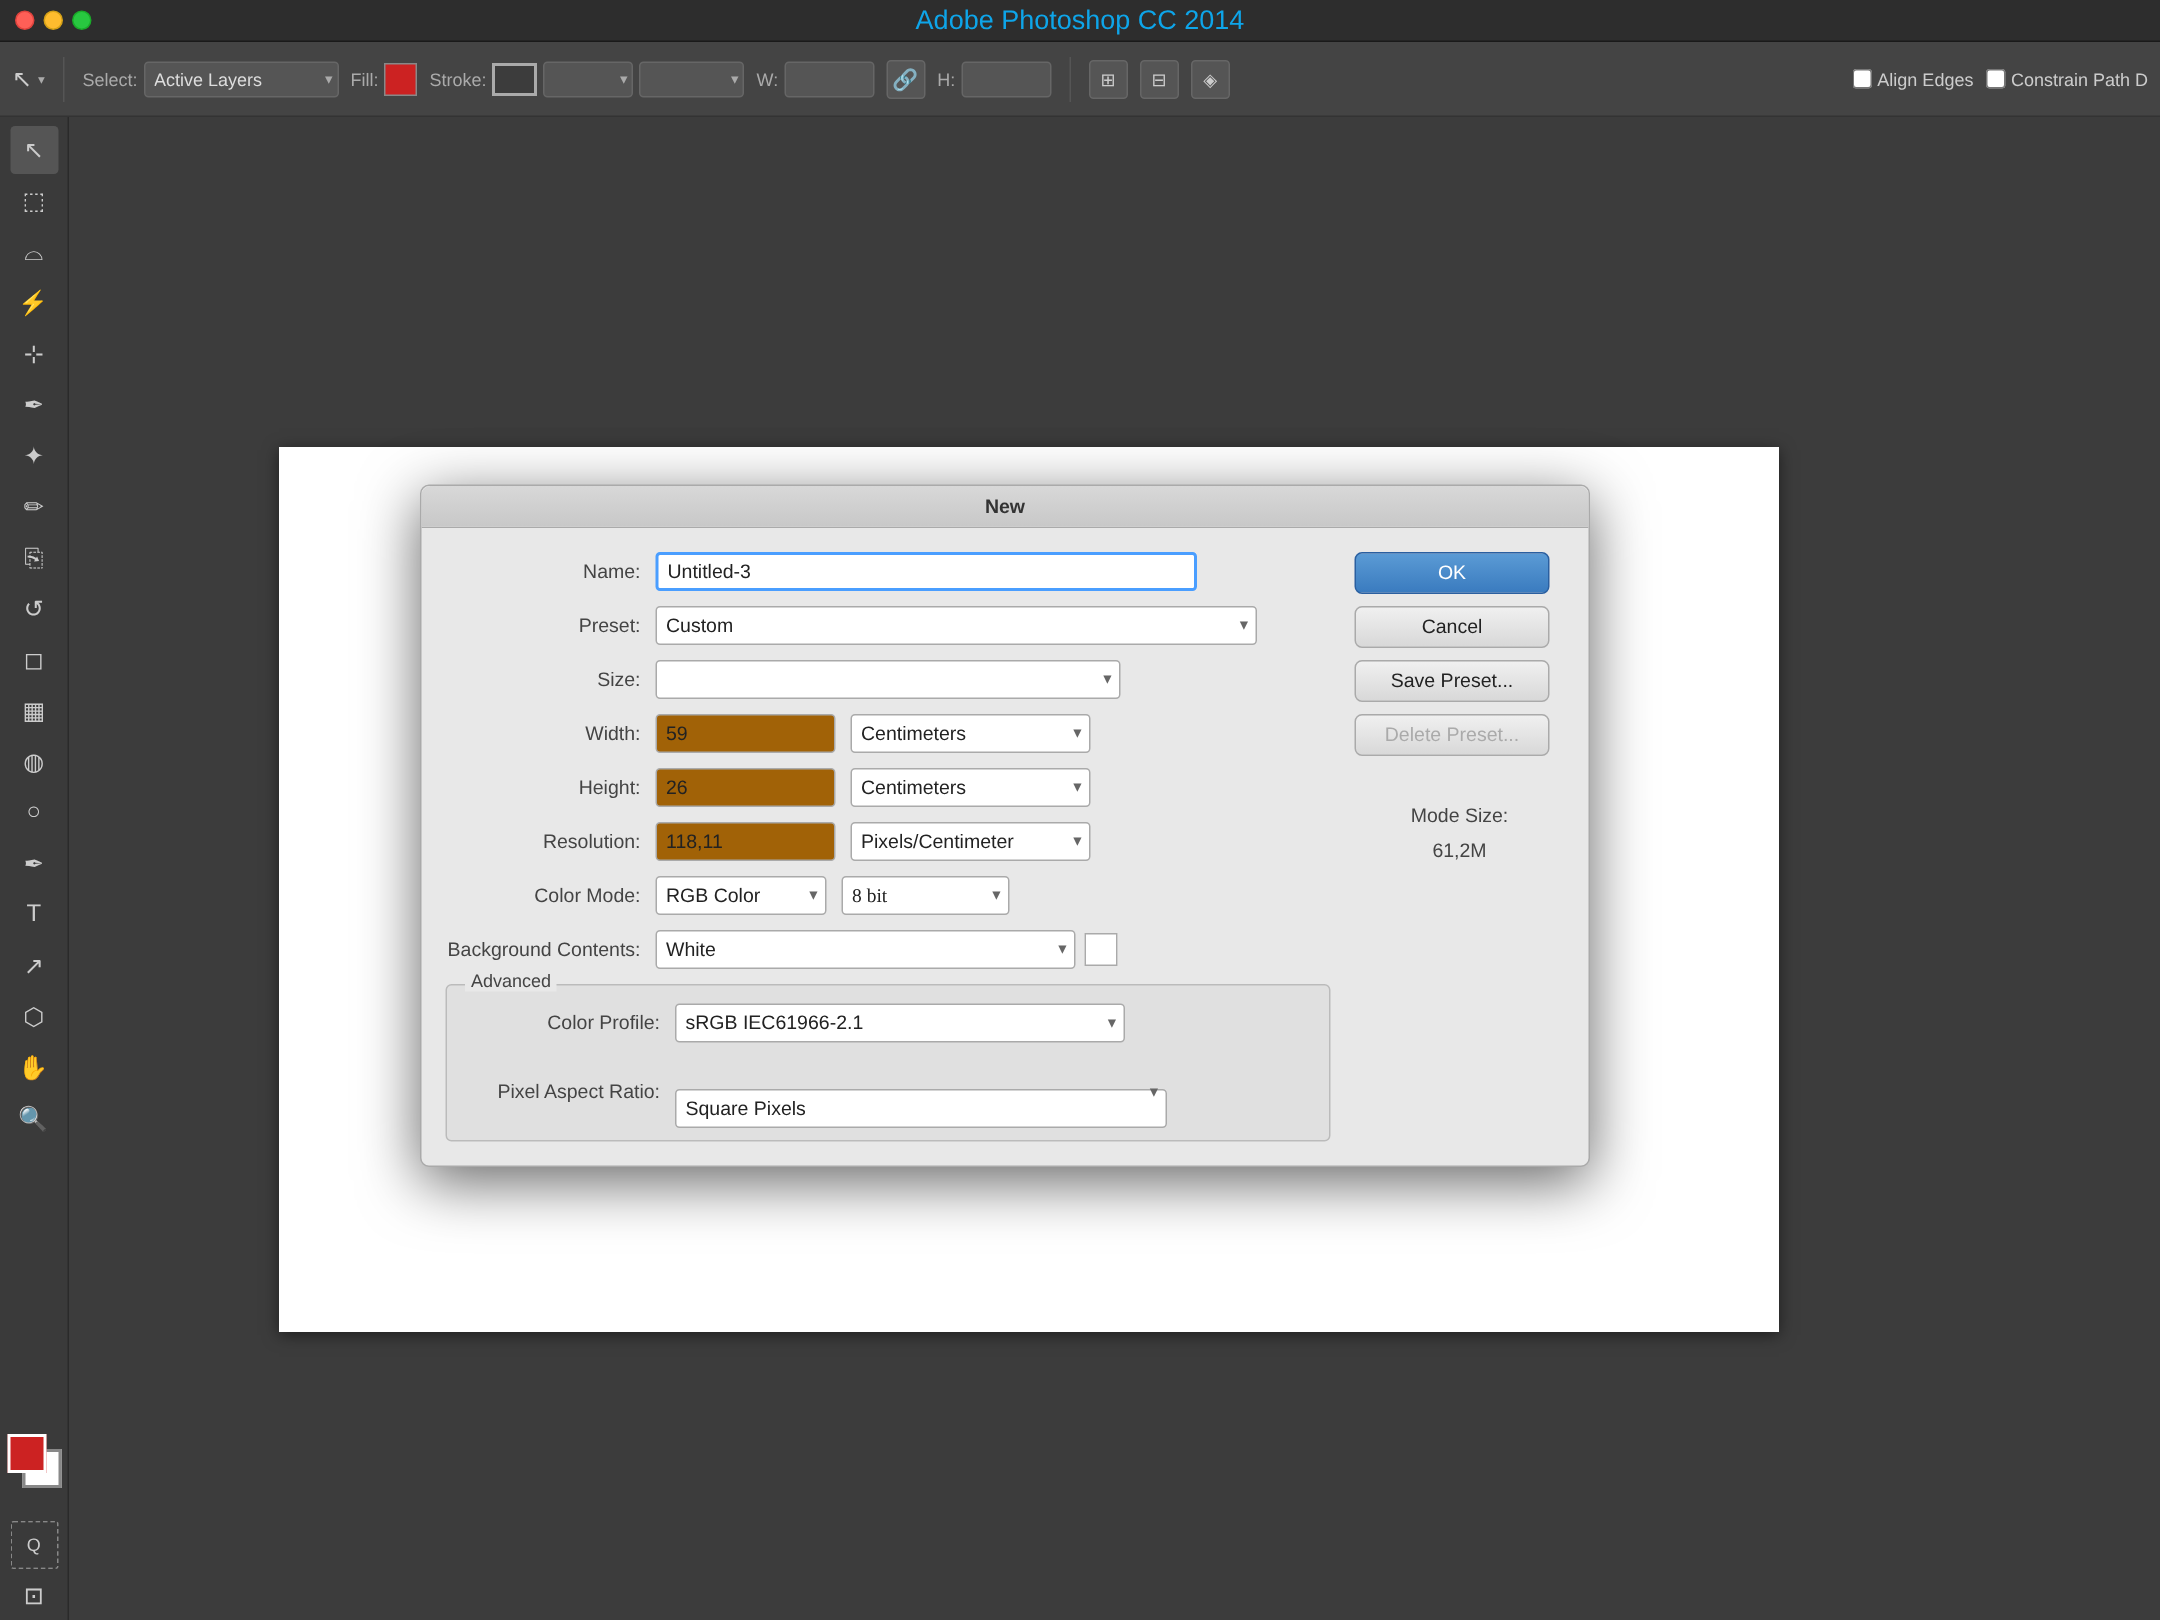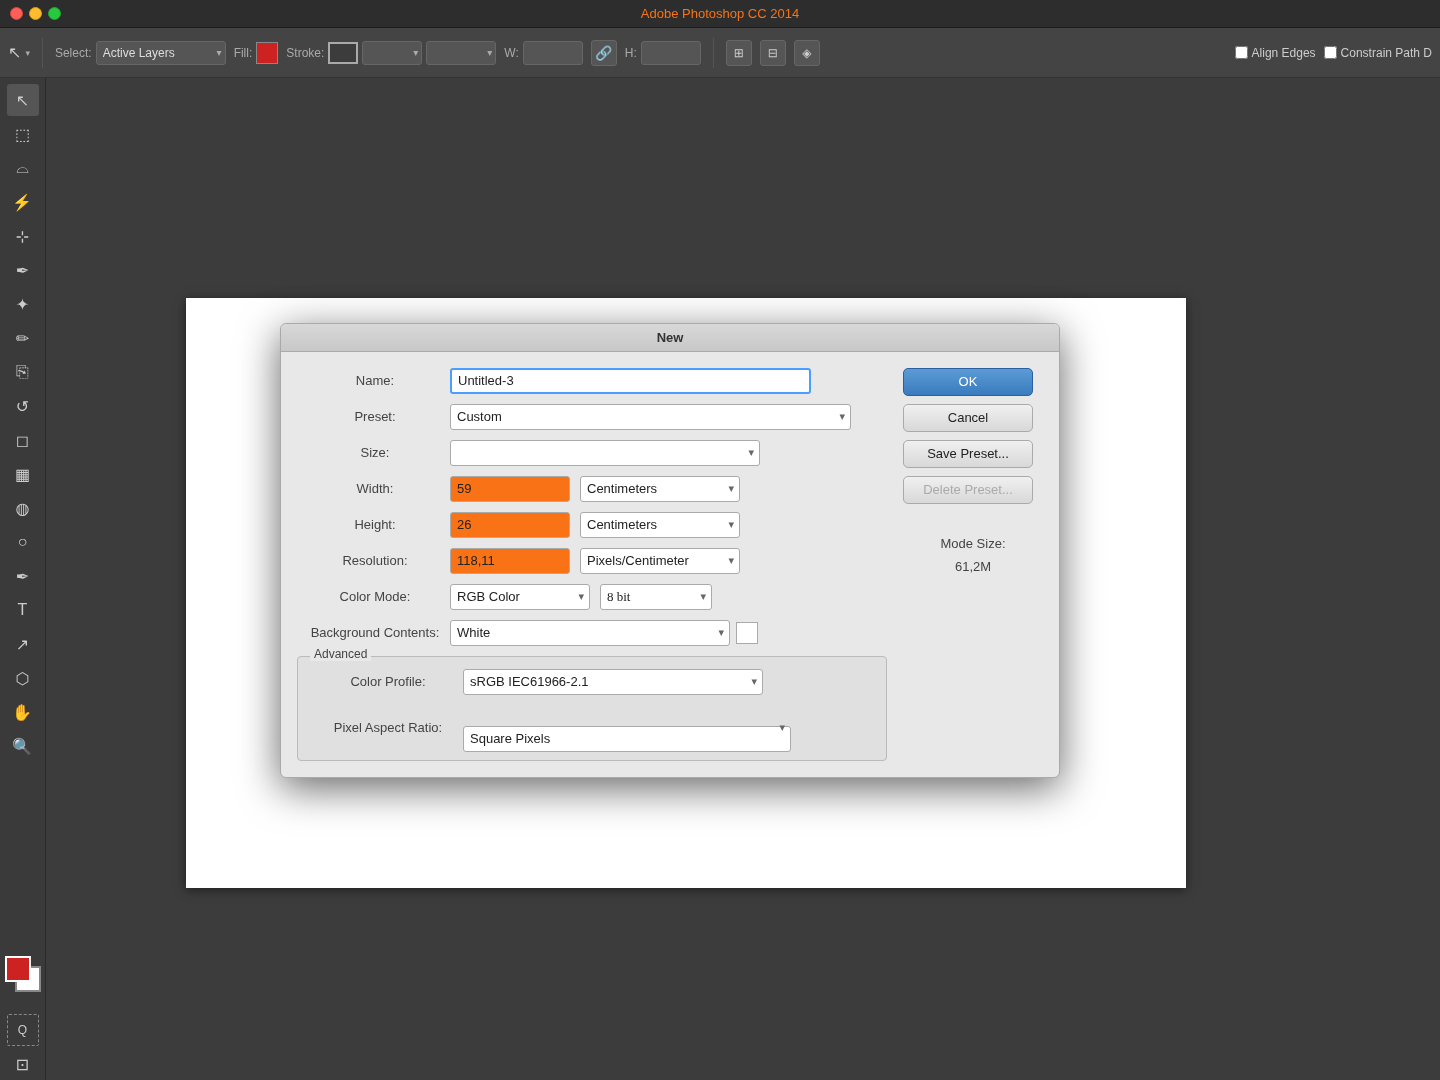--- a/index.html
+++ b/index.html
@@ -19,22 +19,22 @@
       width: 100%;
       height: 28px;
       background: #2d2d2d;
       display: flex;
       align-items: center;
       justify-content: center;
       position: relative;
       border-bottom: 1px solid #1a1a1a;
     }
     .title-bar-title {
-      font-size: 13px;
-      color: #f97316;
+      font-size: 18px;
+      color: #0ea5e9;
       font-weight: 500;
     }
     .traffic-lights {
       position: absolute;
       left: 10px;
       display: flex;
       gap: 6px;
       align-items: center;
     }
     .traffic-light {
@@ -278,30 +278,29 @@
       gap: 8px;
     }
 
     
     .form-row {
       display: flex;
       align-items: center;
       margin-bottom: 10px;
     }
     .form-label {
-      text-align: center;
+      text-align: right;
       color: #444;
       font-size: 13px;
       width: 140px;
       padding-right: 10px;
       flex-shrink: 0;
-      margin-left: 13px;
     }
     .form-input {
-      background: #f97316;
+      background: #a16207;
       border: 1px solid #aaa;
       border-radius: 3px;
       padding: 3px 6px;
       font-size: 13px;
       color: #222;
       height: 26px;
     }
     .form-input-name {
       width: 310px;
       background: #fff;
@@ -595,21 +594,21 @@
             <select class="form-select form-select-unit">
               <option>Pixels/Centimeter</option>
               <option>Pixels/Inch</option>
             </select>
           </div>
         </div>
 
         <div class="form-row">
           <span class="form-label">Color Mode:</span>
           <div class="form-select-wrap">
-            <select class="form-select" style="width:140px;">
+            <select class="form-select" style="width:114px;">
               <option>RGB Color</option>
               <option>Grayscale</option>
               <option>CMYK Color</option>
             </select>
           </div>
           <div style="width:10px;"></div>
           <div class="form-select-wrap">
             <select class="form-select" style="width:112px;font-family:Liberation Serif, serif;">
               <option>8 bit</option>
               <option>16 bit</option>

